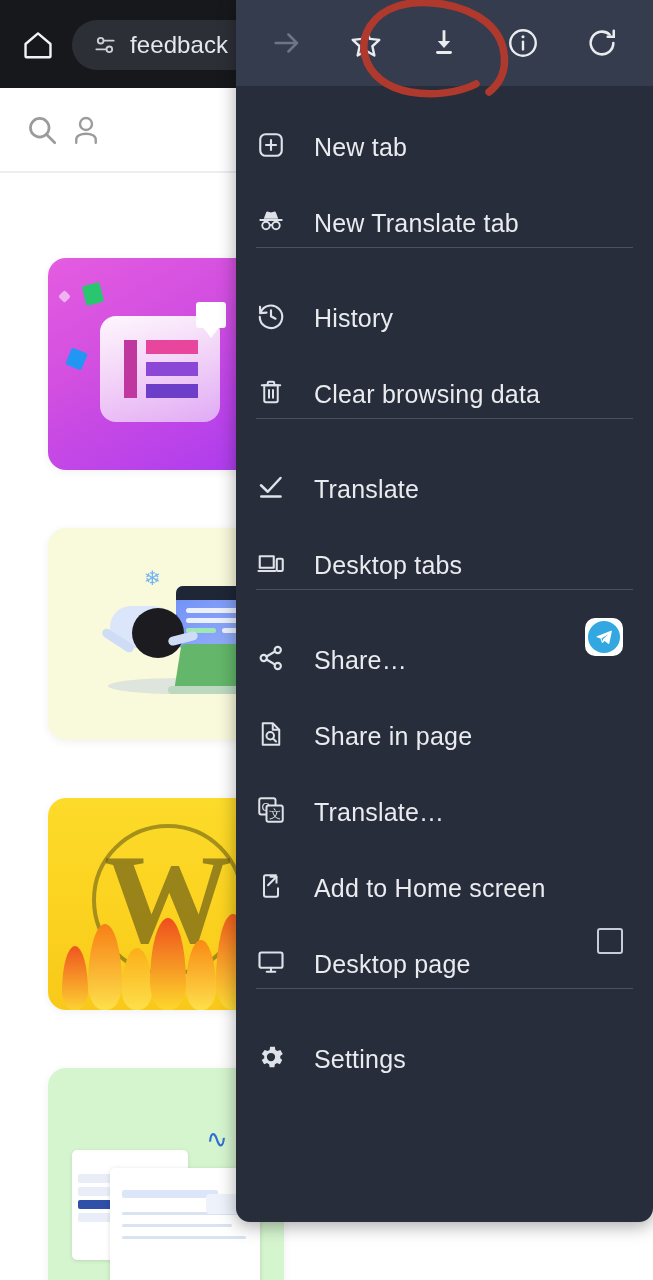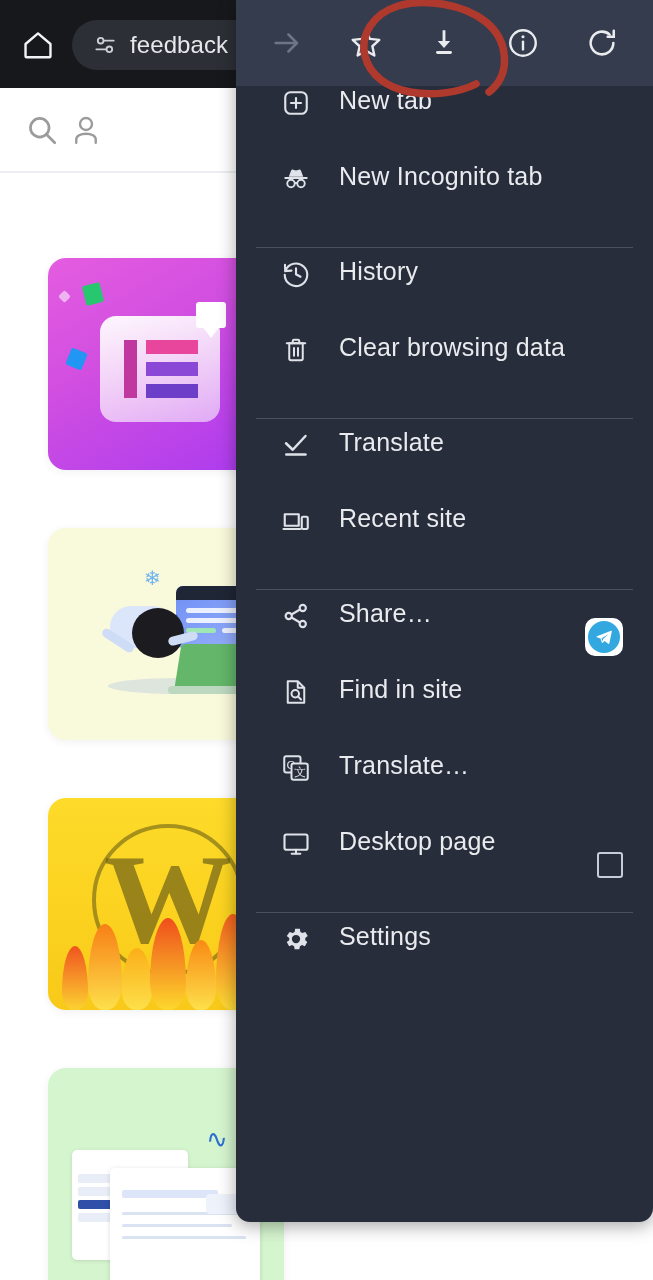--- a/index.html
+++ b/index.html
@@ -133,21 +133,21 @@
   .menu-toolbar{
     position:absolute; left:0; top:0; width:417px; height:86px;
     background:#343c4d; border-radius:0 0 0 0;
     display:flex; align-items:center; justify-content:space-around; padding:0 12px;
   }
   .tb-btn{ width:52px; height:52px; display:flex; align-items:center; justify-content:center; }
   .tb-btn svg{ display:block; }
 
   .menu-list{ position:absolute; left:0; top:86px; width:417px; }
   .mi{
-    position:relative; height:76px; display:flex; align-items:flex-start; padding:0 0 0 43px;
+    position:relative; height:76px; display:flex; align-items:flex-end; padding:0 0 0 18px;
   }
   .mi-icon{ width:34px; height:34px; flex:0 0 34px; display:flex; align-items:center; justify-content:center; }
   .mi-label{
     margin-left:26px; font-size:25px; color:#e9ebef; letter-spacing:.2px; white-space:nowrap;
   }
   .mi-right{
     position:absolute; right:30px; top:50%; transform:translateY(-50%);
     display:flex; align-items:center;
   }
   .sep{ height:1px; background:#4b5163; margin:9px 20px; }
@@ -321,21 +321,21 @@
       <div class="mi">
         <span class="mi-icon">
           <svg width="30" height="30" viewBox="0 0 24 24" fill="none" stroke="#dfe2e8" stroke-width="1.5">
             <path d="M6.2 10.2 8 5.4c.3-.8.9-1.1 1.7-.9l2.3.6 2.3-.6c.8-.2 1.4.1 1.7.9l1.8 4.8z" fill="#dfe2e8" stroke="none"></path>
             <line x1="3.4" y1="11.2" x2="20.6" y2="11.2" stroke-linecap="round"></line>
             <circle cx="8" cy="15.6" r="3"></circle>
               <circle cx="16" cy="15.6" r="3"></circle>
               <line x1="11" y1="15.2" x2="13" y2="15.2"></line>
           </svg>
         </span>
-        <span class="mi-label">New Incognito tab</span>
+        <span class="mi-label">New Translate tab</span>
       </div>
 
       <div class="sep"></div>
 
       <div class="mi">
         <span class="mi-icon">
           <svg width="30" height="30" viewBox="0 0 24 24" fill="none" stroke="#dfe2e8" stroke-width="1.7" stroke-linecap="round">
             <path d="M3.6 9.4A9 9 0 1 1 3 12.6"></path>
               <polyline points="3.2,4.6 3.4,9.6 8.4,9.3"></polyline>
               <polyline points="12,7.4 12,12.2 15.6,14.2"></polyline>
@@ -371,21 +371,21 @@
 
 
       <div class="mi">
         <span class="mi-icon">
           <svg width="30" height="30" viewBox="0 0 24 24" fill="none" stroke="#dfe2e8" stroke-width="1.7" stroke-linejoin="round">
             <path d="M3 6.6h11.2v9.2H3z"></path>
               <line x1="2" y1="18.4" x2="15.4" y2="18.4" stroke-linecap="round"></line>
             <rect x="16.6" y="8.6" width="4.8" height="9.8" rx="1"></rect>
           </svg>
         </span>
-        <span class="mi-label">Recent site</span>
+        <span class="mi-label">Desktop tabs</span>
       </div>
 
       <div class="sep"></div>
 
       <div class="mi">
         <span class="mi-icon">
           <svg width="30" height="30" viewBox="0 0 24 24" fill="none" stroke="#dfe2e8" stroke-width="1.7">
             <circle cx="17.4" cy="5.6" r="2.5"></circle>
               <circle cx="6.2" cy="12" r="2.5"></circle>
               <circle cx="17.4" cy="18.4" r="2.5"></circle>
@@ -407,35 +407,45 @@
 
       <div class="mi">
         <span class="mi-icon">
           <svg width="30" height="30" viewBox="0 0 24 24" fill="none" stroke="#dfe2e8" stroke-width="1.6" stroke-linejoin="round">
             <path d="M5.4 3.4h8l5.2 5.2v12H5.4z"></path>
               <path d="M13.4 3.4v5.2h5.2"></path>
             <circle cx="11.4" cy="13.4" r="3"></circle>
               <line x1="13.6" y1="15.6" x2="16" y2="18" stroke-linecap="round"></line>
           </svg>
         </span>
-        <span class="mi-label">Find in site</span>
+        <span class="mi-label">Share in page</span>
       </div>
 
       <div class="mi">
         <span class="mi-icon">
           <svg width="30" height="30" viewBox="0 0 24 24" fill="none">
             <rect x="2.6" y="2.6" width="13" height="13" rx="1.6" stroke="#dfe2e8" stroke-width="1.6"></rect>
             <text x="4.4" y="12.4" font-size="9.4" fill="#dfe2e8" font-family="Liberation Sans, sans-serif">G</text>
             <rect x="8.4" y="8.4" width="13" height="13" rx="1.6" fill="#272d3a" stroke="#dfe2e8" stroke-width="1.6"></rect>
             <text x="10.6" y="18.4" font-size="9.4" fill="#dfe2e8" font-family="Liberation Sans, sans-serif">文</text>
           </svg>
         </span>
         <span class="mi-label">Translate…</span>
       </div>
 
+      <div class="mi">
+        <span class="mi-icon">
+          <svg width="30" height="30" viewBox="0 0 24 24" fill="none" stroke="#dfe2e8" stroke-width="1.6" stroke-linejoin="round">
+            <path d="M16.6 3.4H7.8a1.4 1.4 0 0 0-1.4 1.4v14.4a1.4 1.4 0 0 0 1.4 1.4h8.4a1.4 1.4 0 0 0 1.4-1.4v-6"></path>
+            <polyline points="11,4.6 16.4,4.6 16.4,10"></polyline>
+              <line x1="16.4" y1="4.6" x2="9.6" y2="11.4" stroke-linecap="round"></line>
+          </svg>
+        </span>
+        <span class="mi-label">Add to Home screen</span>
+      </div>
 
       <div class="mi">
         <span class="mi-icon">
           <svg width="30" height="30" viewBox="0 0 24 24" fill="none" stroke="#dfe2e8" stroke-width="1.7" stroke-linejoin="round">
             <rect x="2.8" y="4.4" width="18.4" height="12.2" rx="1.5"></rect>
             <line x1="12" y1="16.6" x2="12" y2="19.6" stroke-linecap="round"></line>
             <line x1="8.6" y1="19.8" x2="15.4" y2="19.8" stroke-linecap="round"></line>
           </svg>
         </span>
         <span class="mi-label">Desktop page</span>

